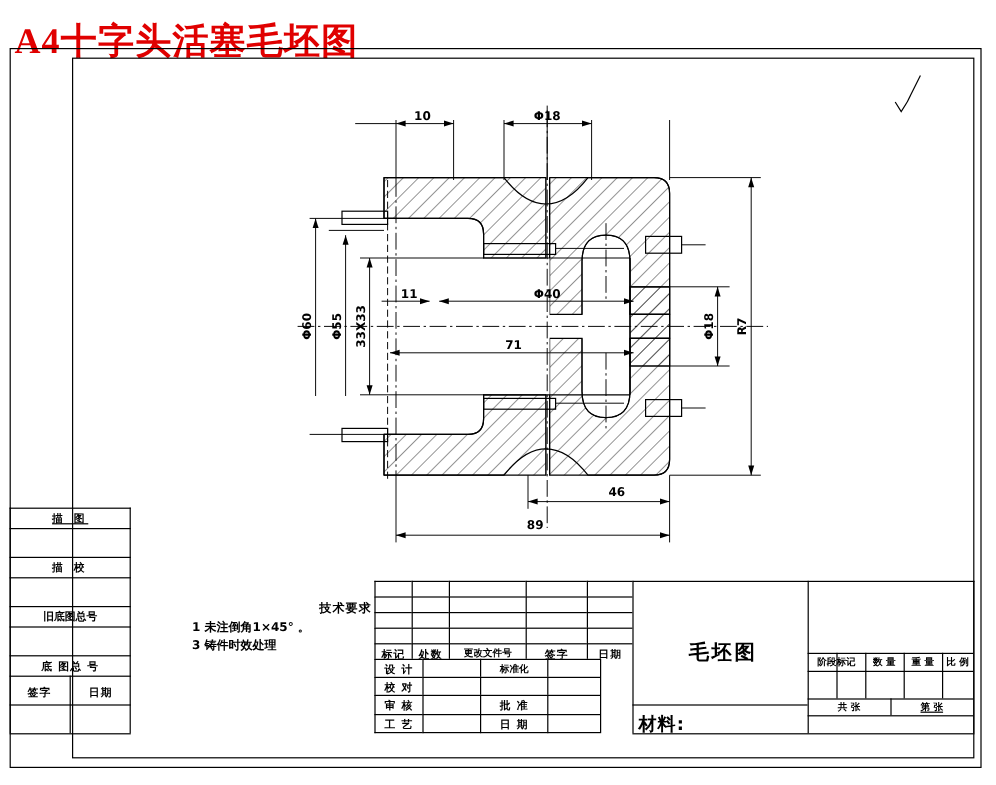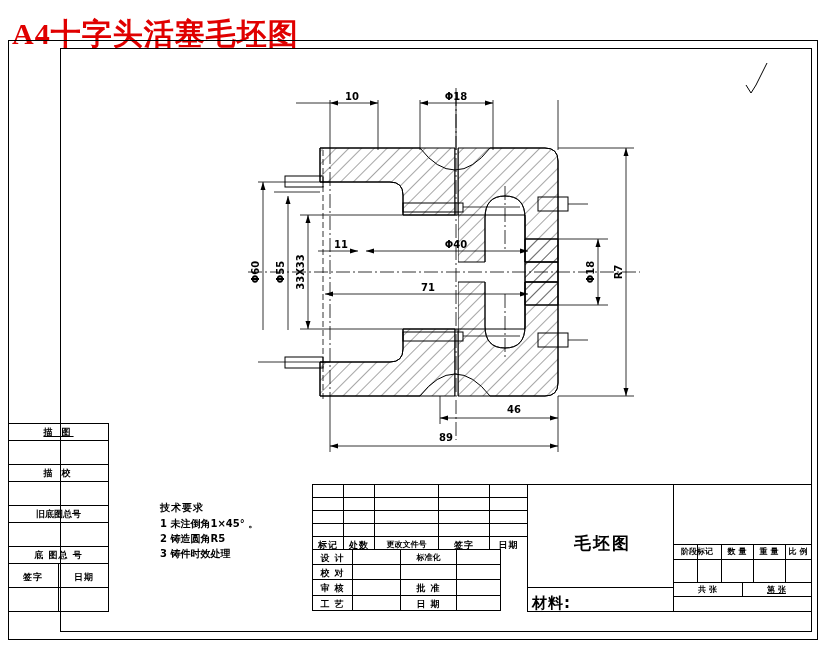--- a/index.html
+++ b/index.html
@@ -26,21 +26,21 @@
   .lbl{position:absolute;width:101px;text-align:center;font-size:9px;font-weight:bold;
        font-family:"DejaVu Sans",sans-serif;letter-spacing:3px;white-space:nowrap;}
   .lblhalf{position:absolute;width:50px;text-align:center;font-size:9px;font-weight:bold;
        font-family:"DejaVu Sans",sans-serif;letter-spacing:1px;white-space:nowrap;}
   .hline{position:absolute;background:#000;height:1px;}
   .vline{position:absolute;background:#000;width:1px;}
 
   
   .tech{position:absolute;left:160px;top:500px;width:150px;
         font-family:"DejaVu Sans",sans-serif;font-size:10px;font-weight:bold;line-height:15px;}
-  .tech .th{text-align:left;letter-spacing:1px;margin-bottom:1px;}
+  .tech .th{text-align:right;letter-spacing:1px;margin-bottom:1px;}
   .tech .ti{white-space:nowrap;letter-spacing:0px;}
 
   
   .tb{position:absolute;left:312px;top:484px;width:500px;height:127px;}
   .tbcell{position:absolute;box-sizing:border-box;border-top:1px solid #000;
       border-left:1px solid #000;font-size:9px;font-weight:bold;
       font-family:"DejaVu Sans",sans-serif;text-align:center;white-space:nowrap;
       letter-spacing:1px;overflow:hidden;}
   .tbtitle{position:absolute;font-family:"DejaVu Sans",sans-serif;
       font-size:17px;font-weight:bold;letter-spacing:2px;}
@@ -241,21 +241,20 @@
     <div class="lbl" style="top:44px;">描    校</div>
     <div class="lbl" style="top:85px;letter-spacing:0px;">旧底图总号</div>
     <div class="lbl" style="top:126px;letter-spacing:1px;">底 图总 号</div>
     <div class="lblhalf" style="left:0;top:148px;">签字</div>
     <div class="lblhalf" style="left:51px;top:148px;">日期</div>
   </div>
 
   <div class="tech">
     <div class="th">技术要求</div>
     <div class="ti">1  未注倒角1×45° 。</div>
-    <div class="ti">2  铸造圆角R5</div>
     <div class="ti">3  铸件时效处理</div>
   </div>
 
   <div class="tb">
 
     <div class="tbcell" style="left:0;  top:0;  width:31px; height:13px;"></div>
     <div class="tbcell" style="left:31px;top:0;  width:31px; height:13px;"></div>
     <div class="tbcell" style="left:62px;top:0;  width:64px; height:13px;"></div>
     <div class="tbcell" style="left:126px;top:0; width:51px; height:13px;"></div>
     <div class="tbcell" style="left:177px;top:0; width:38px; height:13px;"></div>

